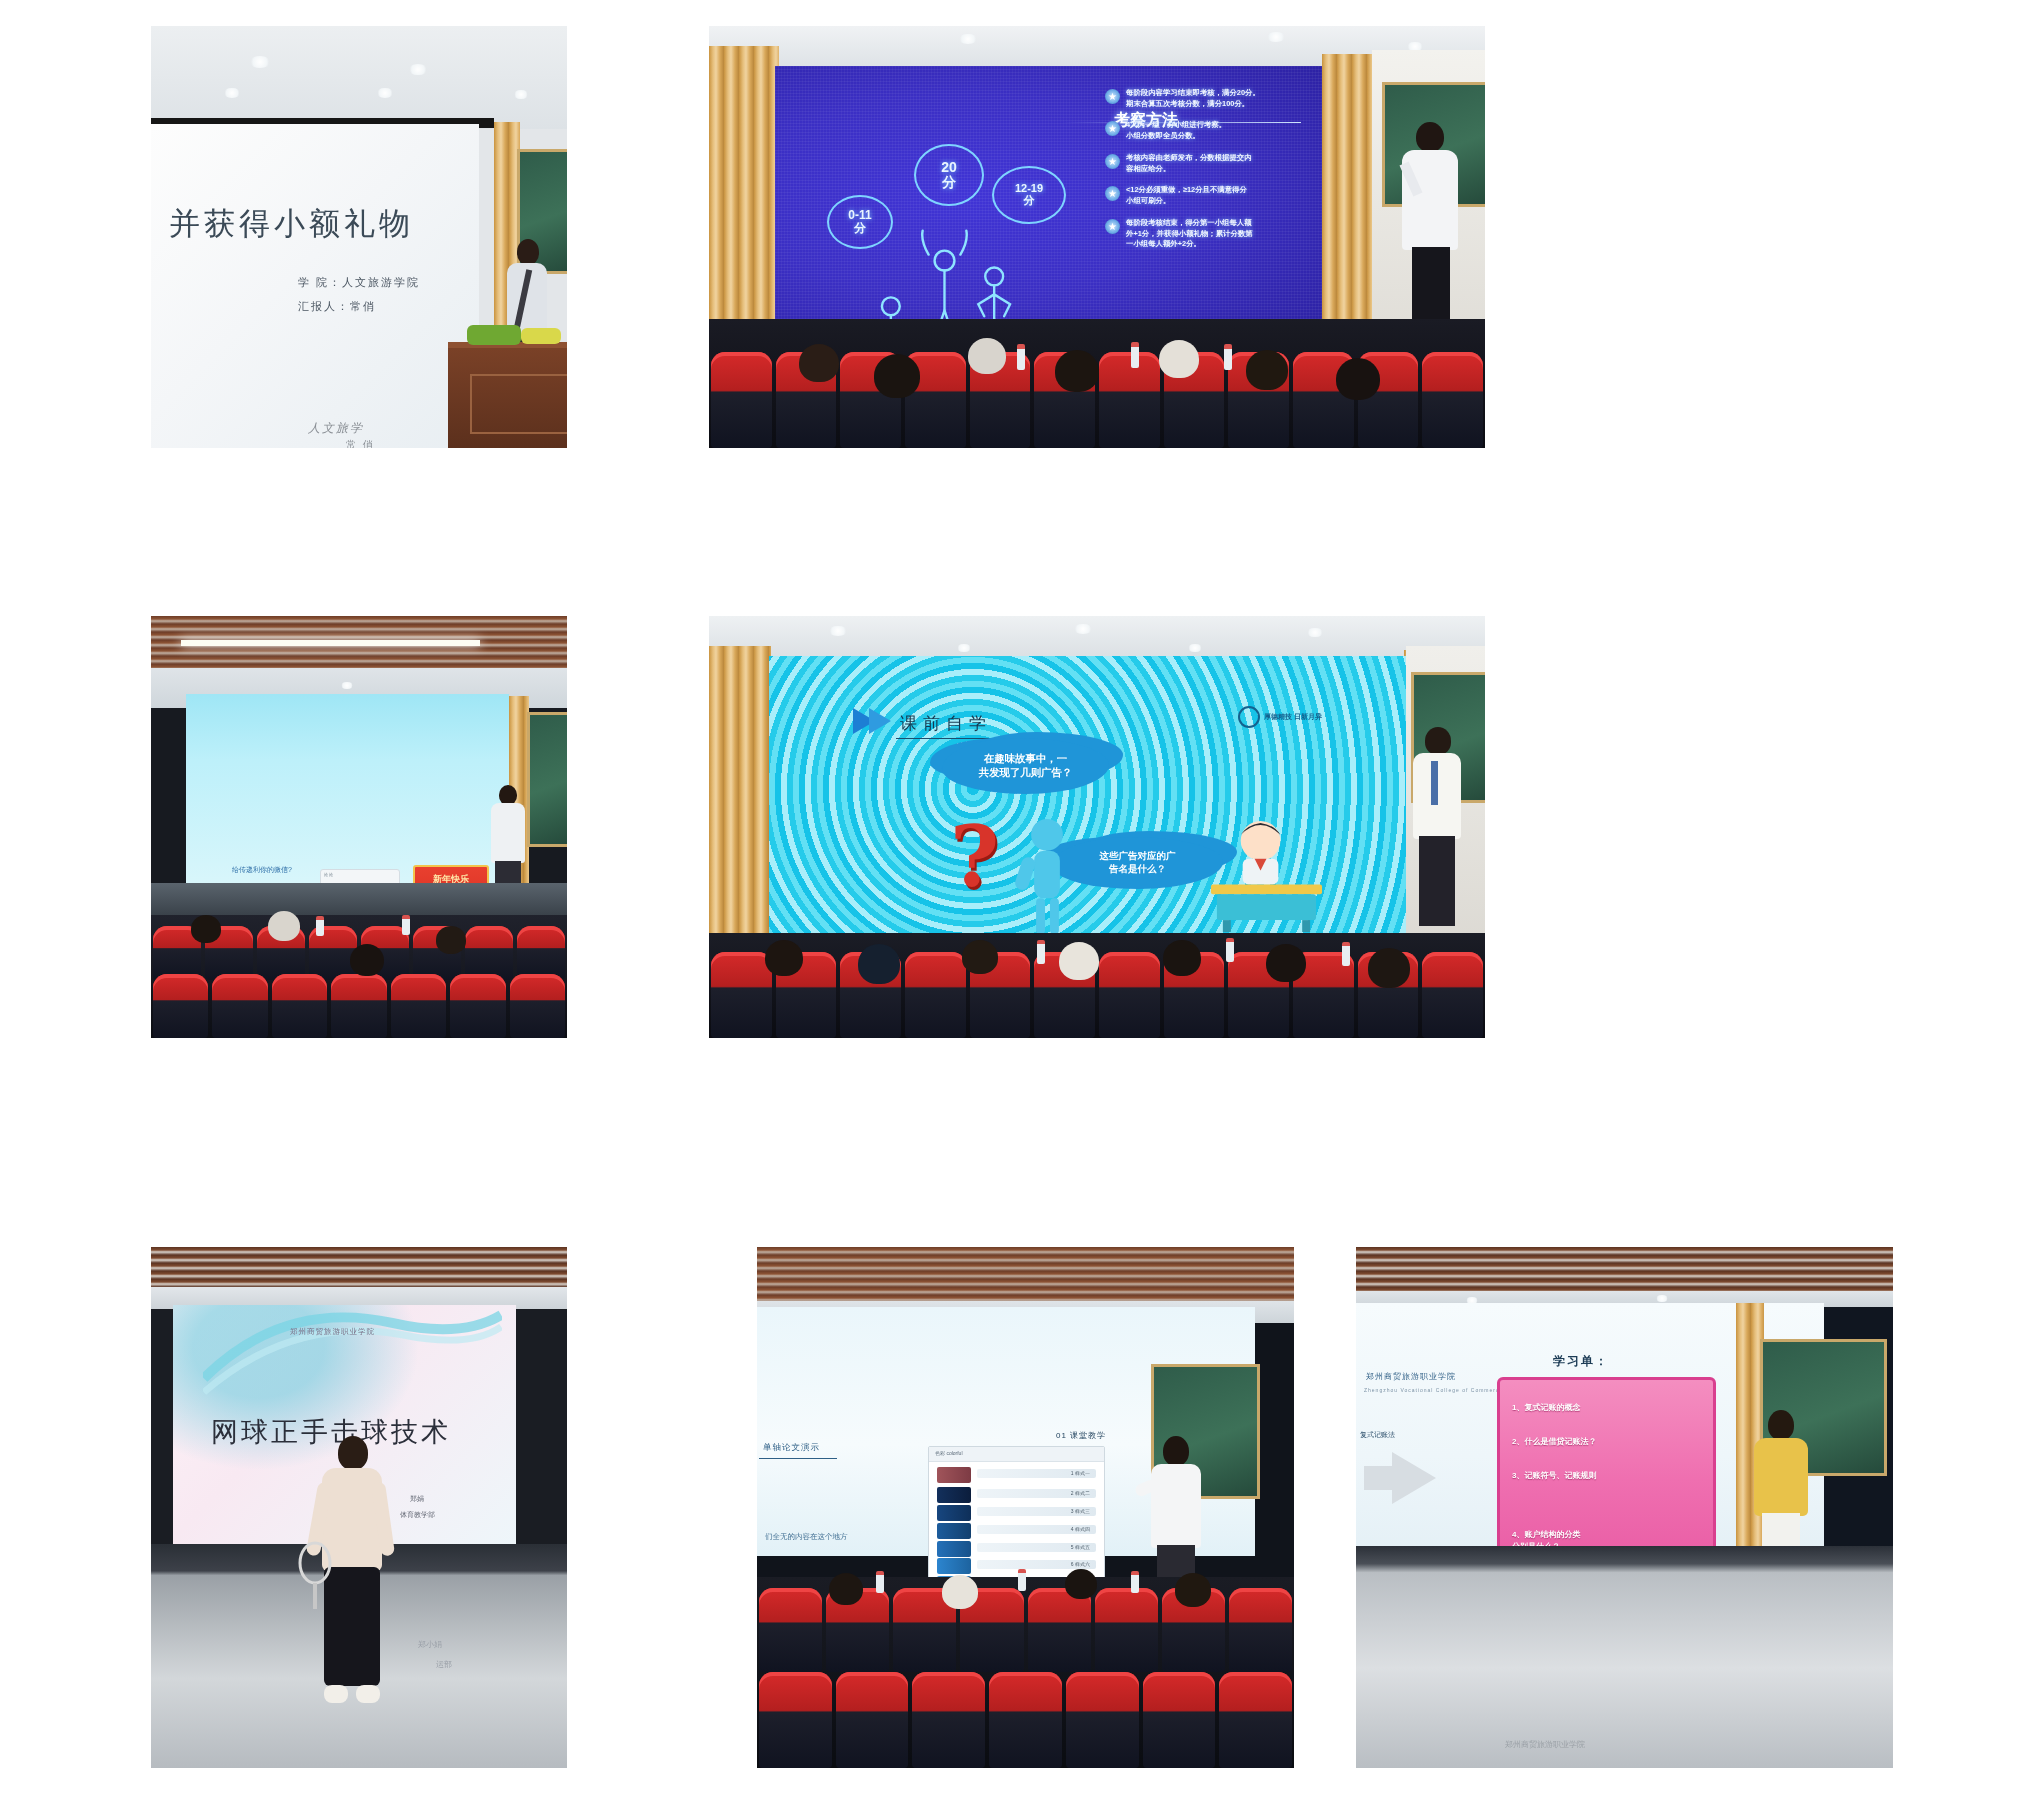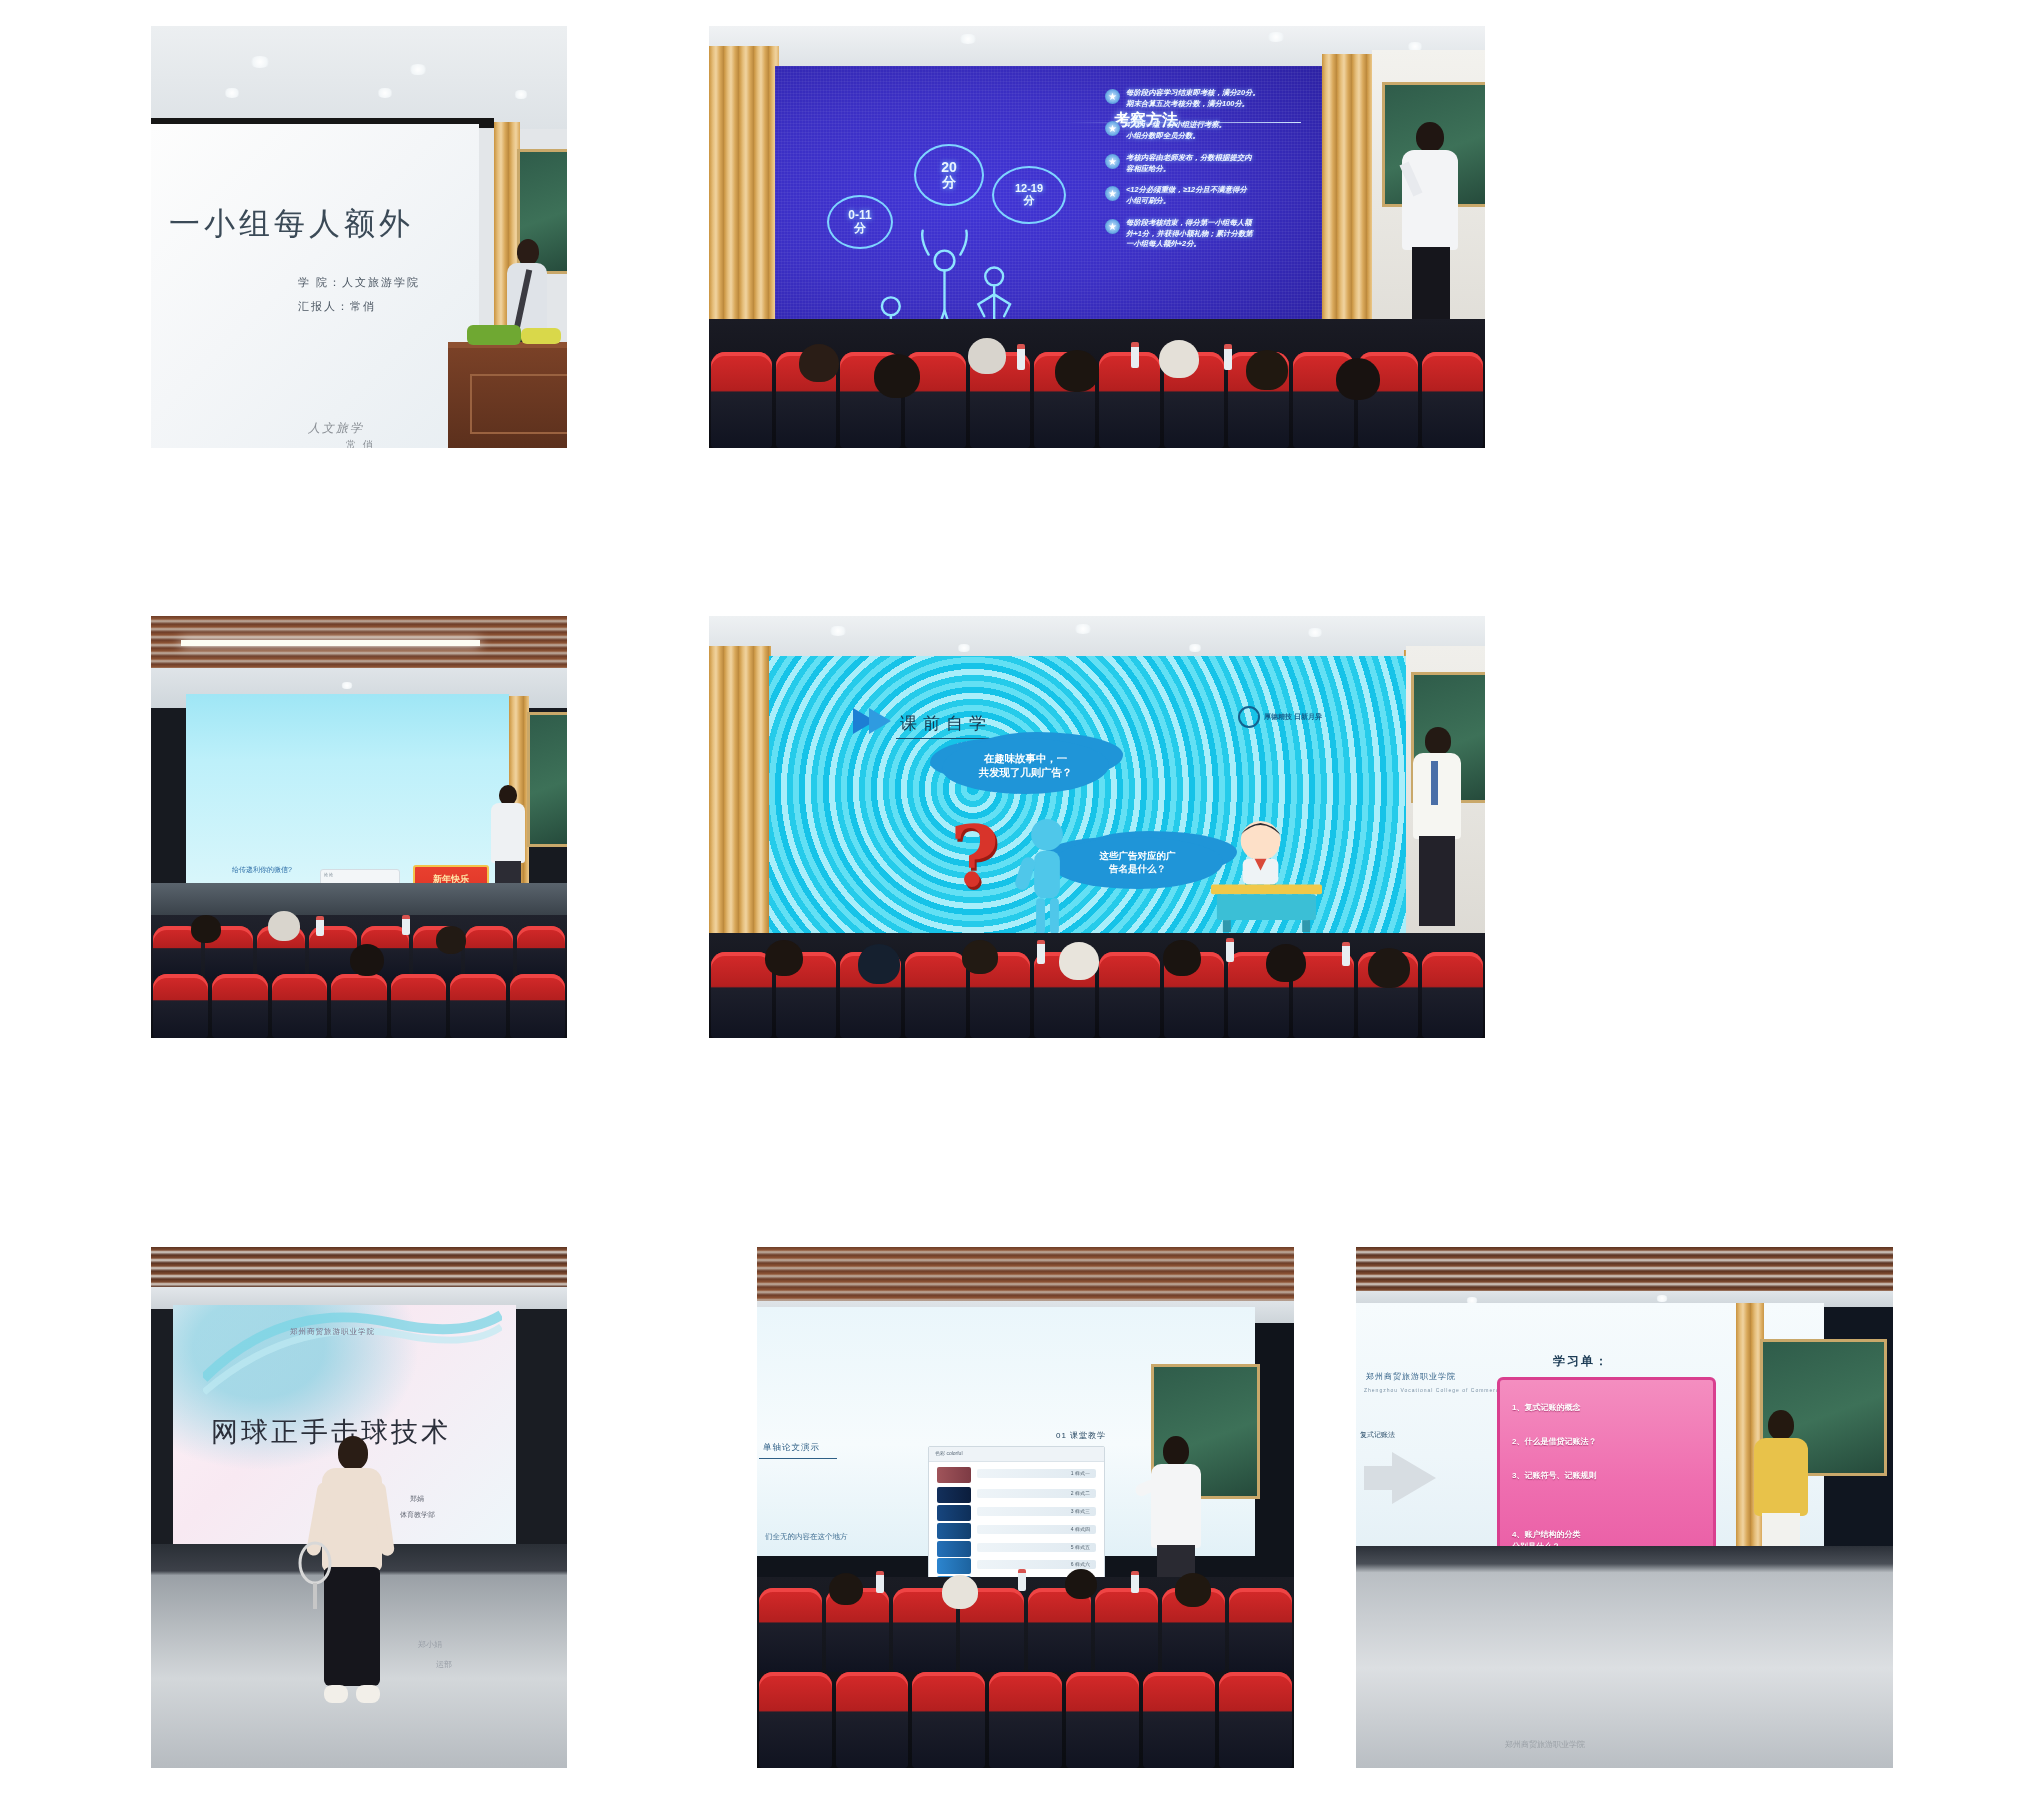--- a/index.html
+++ b/index.html
@@ -52,21 +52,21 @@
       color:#eaf6ff;font-weight:bold;display:flex;align-items:center;justify-content:center;
       flex-direction:column;text-shadow:0 0 5px #7fd4ff;line-height:1.05;}
   #p2 .bullets{position:absolute;left:330px;top:22px;width:219px;}
   #p2 .bl{display:flex;gap:6px;margin-bottom:11px;}
   #p2 .star{width:15px;height:15px;flex:0 0 15px;border-radius:50%;
       background:radial-gradient(circle,#cfe9ff 0%,#6aa9e6 60%,#2c5fa8 100%);
       position:relative;margin-top:1px;}
   #p2 .star:after{content:"★";position:absolute;inset:0;font-size:10px;color:#fff;
       display:flex;align-items:center;justify-content:center;}
   #p2 .bt{font-size:7.4px;color:#f2f7ff;line-height:1.45;font-weight:bold;
-      text-shadow:0 0 4px rgba(140,200,255,.9);font-style:italic;}
+      text-shadow:0 0 4px rgba(140,200,255,.9);}
 
   
   #p3{left:151px;top:616px;width:416px;height:422px;background:#171a20;}
   #p3 .ledscreen{position:absolute;left:35px;top:78px;width:323px;height:189px;
       background:linear-gradient(180deg,#9fe6f5 0%,#bdf0fa 35%,#d8f6fb 100%);}
   #p3 .q{left:46px;top:171px;font-size:7px;color:#2f6fa8;}
   #p3 .card{position:absolute;border-radius:3px;}
   #p3 .cardA{left:48px;top:191px;width:70px;height:62px;background:linear-gradient(180deg,#fde9ee,#f9cfdb);border:2px solid #f07ea0;}
   #p3 .cardB{left:134px;top:175px;width:78px;height:86px;background:#f3f6f8;border:1px solid #d5dde3;}
   #p3 .cardC{left:227px;top:171px;width:72px;height:92px;background:linear-gradient(180deg,#e9402f,#c41f17);border:2px solid #f3c44b;}
@@ -152,21 +152,21 @@
     <div class="ceil" style="height:103px;background:linear-gradient(180deg,#eceff1,#dde2e6);"></div>
     <div class="spot" style="left:98px;top:30px;width:22px;height:12px;"></div>
     <div class="spot" style="left:257px;top:38px;width:20px;height:11px;"></div>
     <div class="spot" style="left:72px;top:62px;width:18px;height:10px;"></div>
     <div class="spot" style="left:225px;top:62px;width:18px;height:10px;"></div>
     <div class="spot" style="left:362px;top:64px;width:16px;height:9px;"></div>
 
     <div class="slideEdge"></div>
     <div class="slide"></div>
 
-    <div class="txt title">一小组每人额外</div>
+    <div class="txt title">并获得小额礼物</div>
     <div class="txt sub1">学  院：人文旅游学院</div>
     <div class="txt sub2">汇报人：常俏</div>
     <div class="txt ghost1">人文旅学</div>
     <div class="txt ghost2">常  俏</div>
 
     <div class="curt" style="left:343px;top:96px;width:26px;bottom:84px;"></div>
     <div class="board" style="left:366px;top:123px;width:52px;height:119px;"></div>
     <div style="position:absolute;left:328px;top:390px;right:0;bottom:0;background:linear-gradient(180deg,#c0ad95,#9c866f);"></div>
 
     <div class="person" style="left:354px;top:213px;width:44px;height:149px;">

